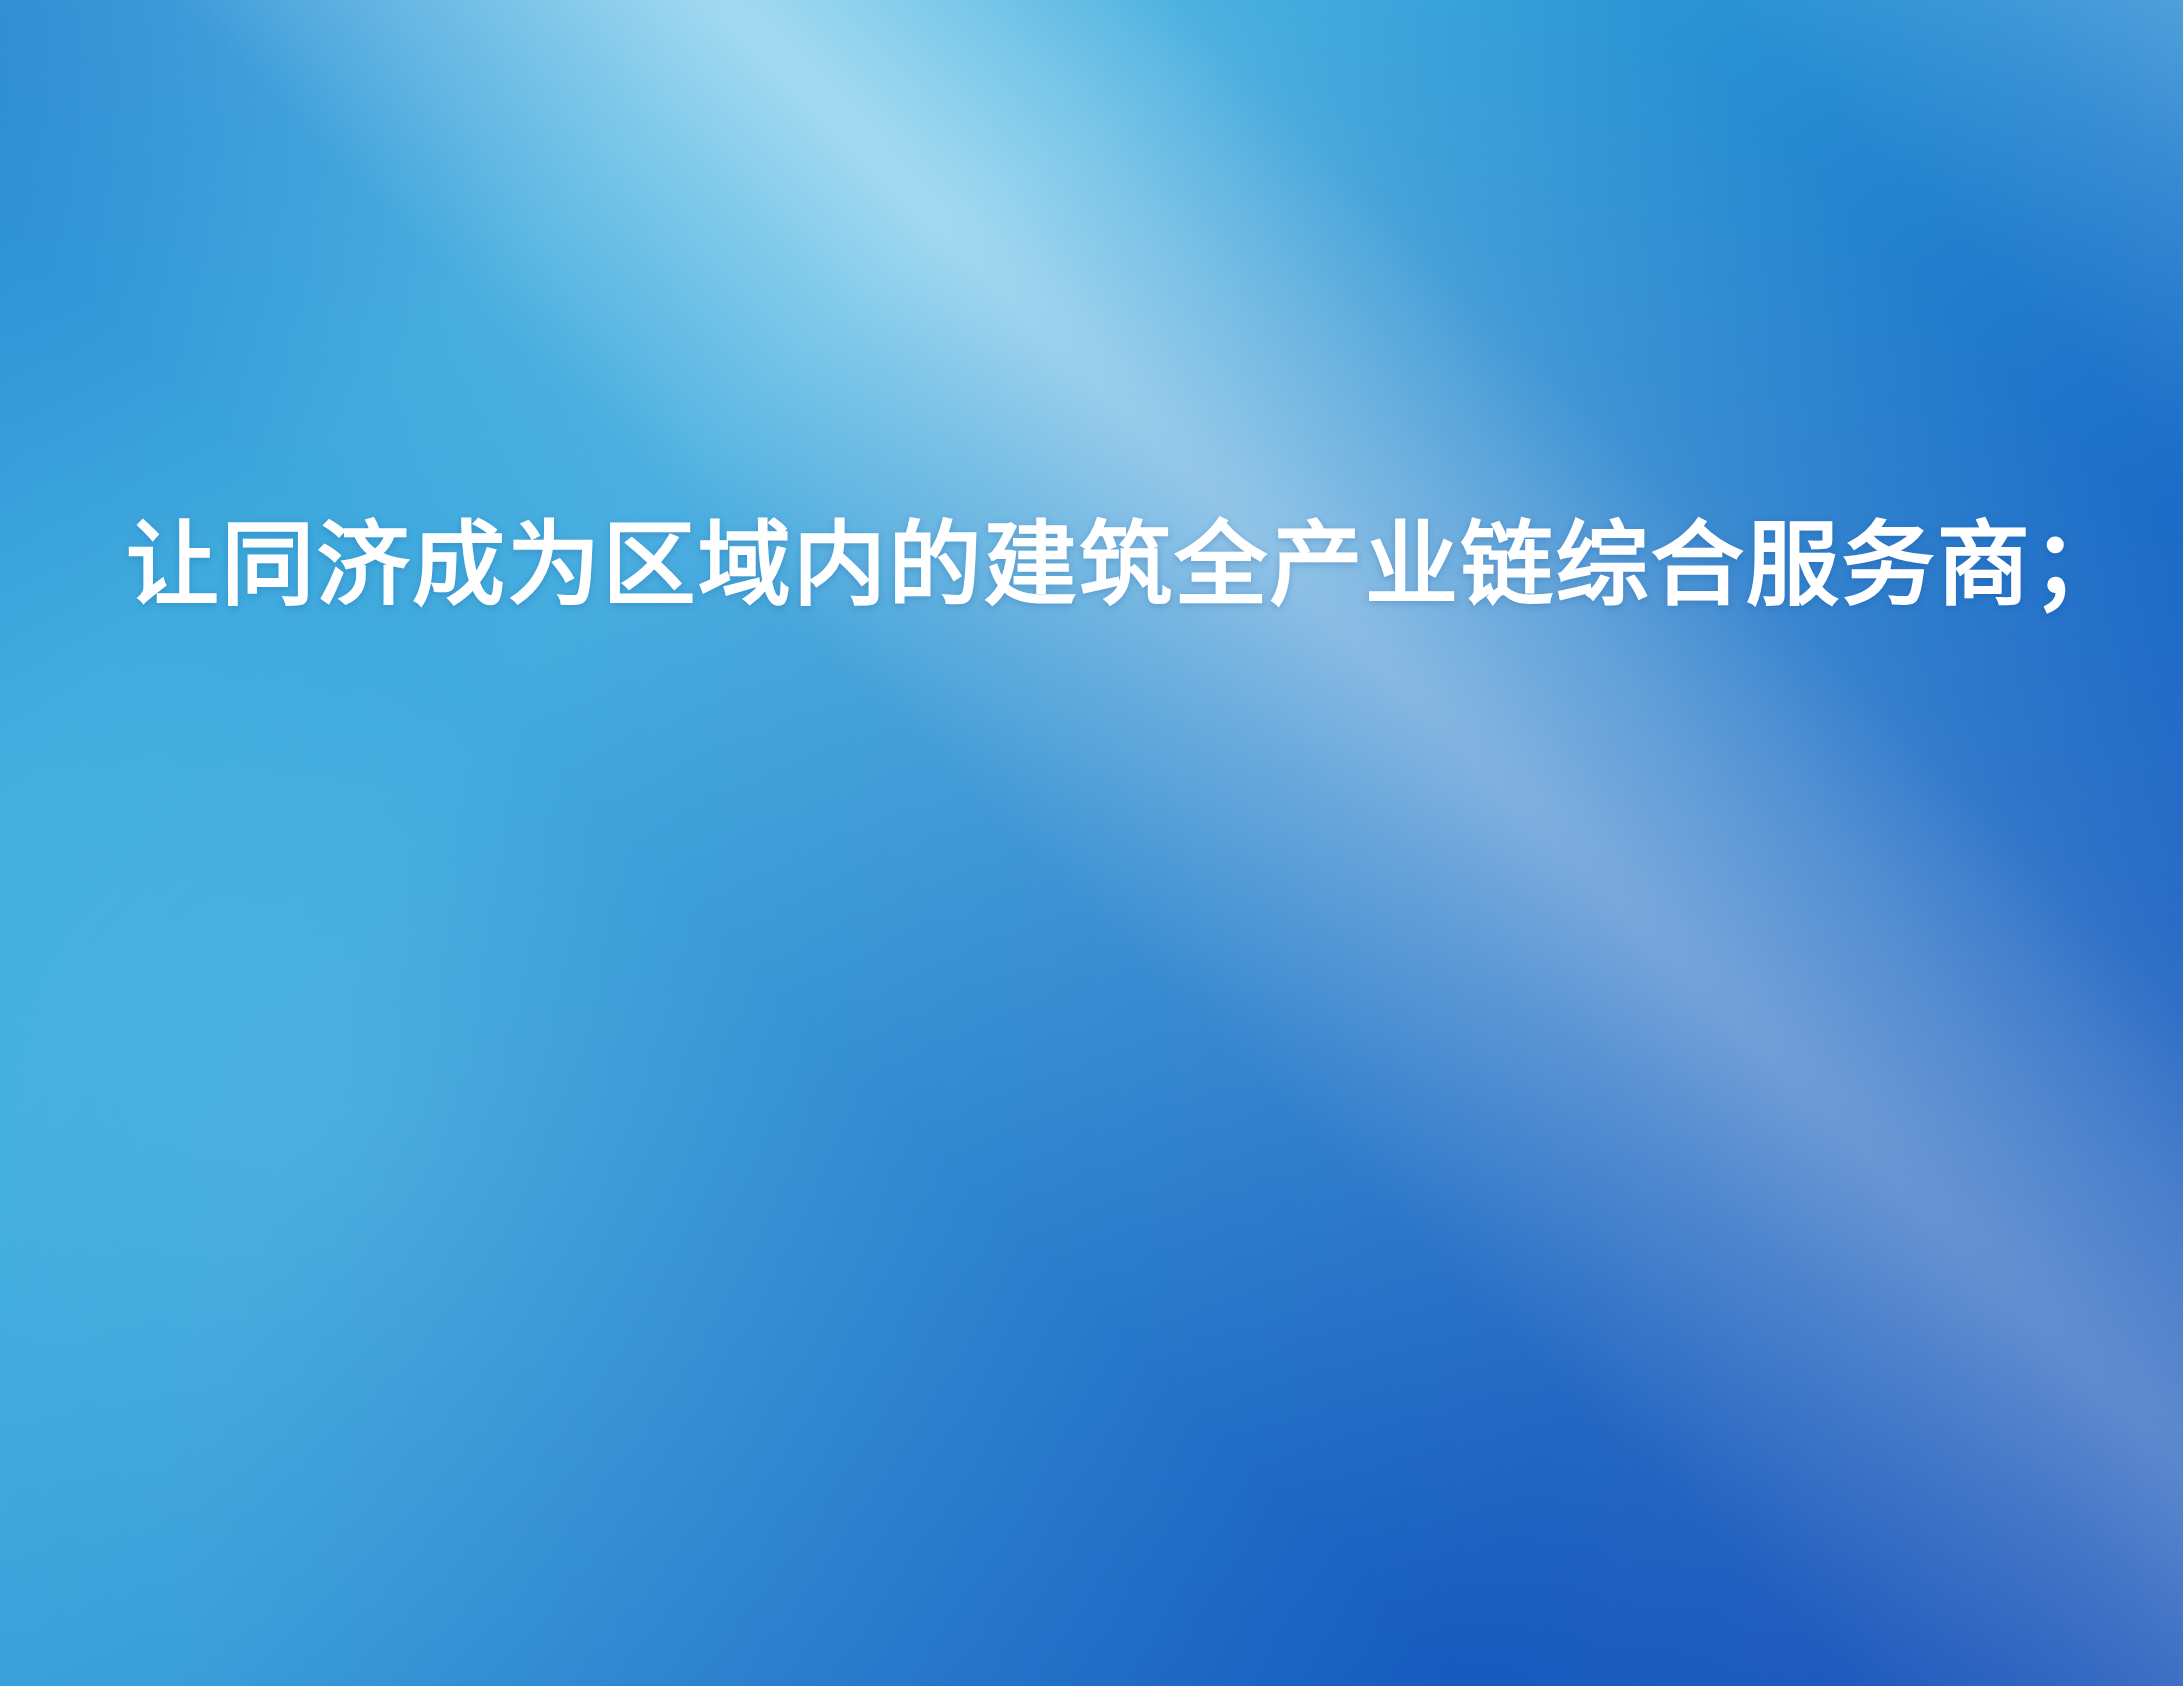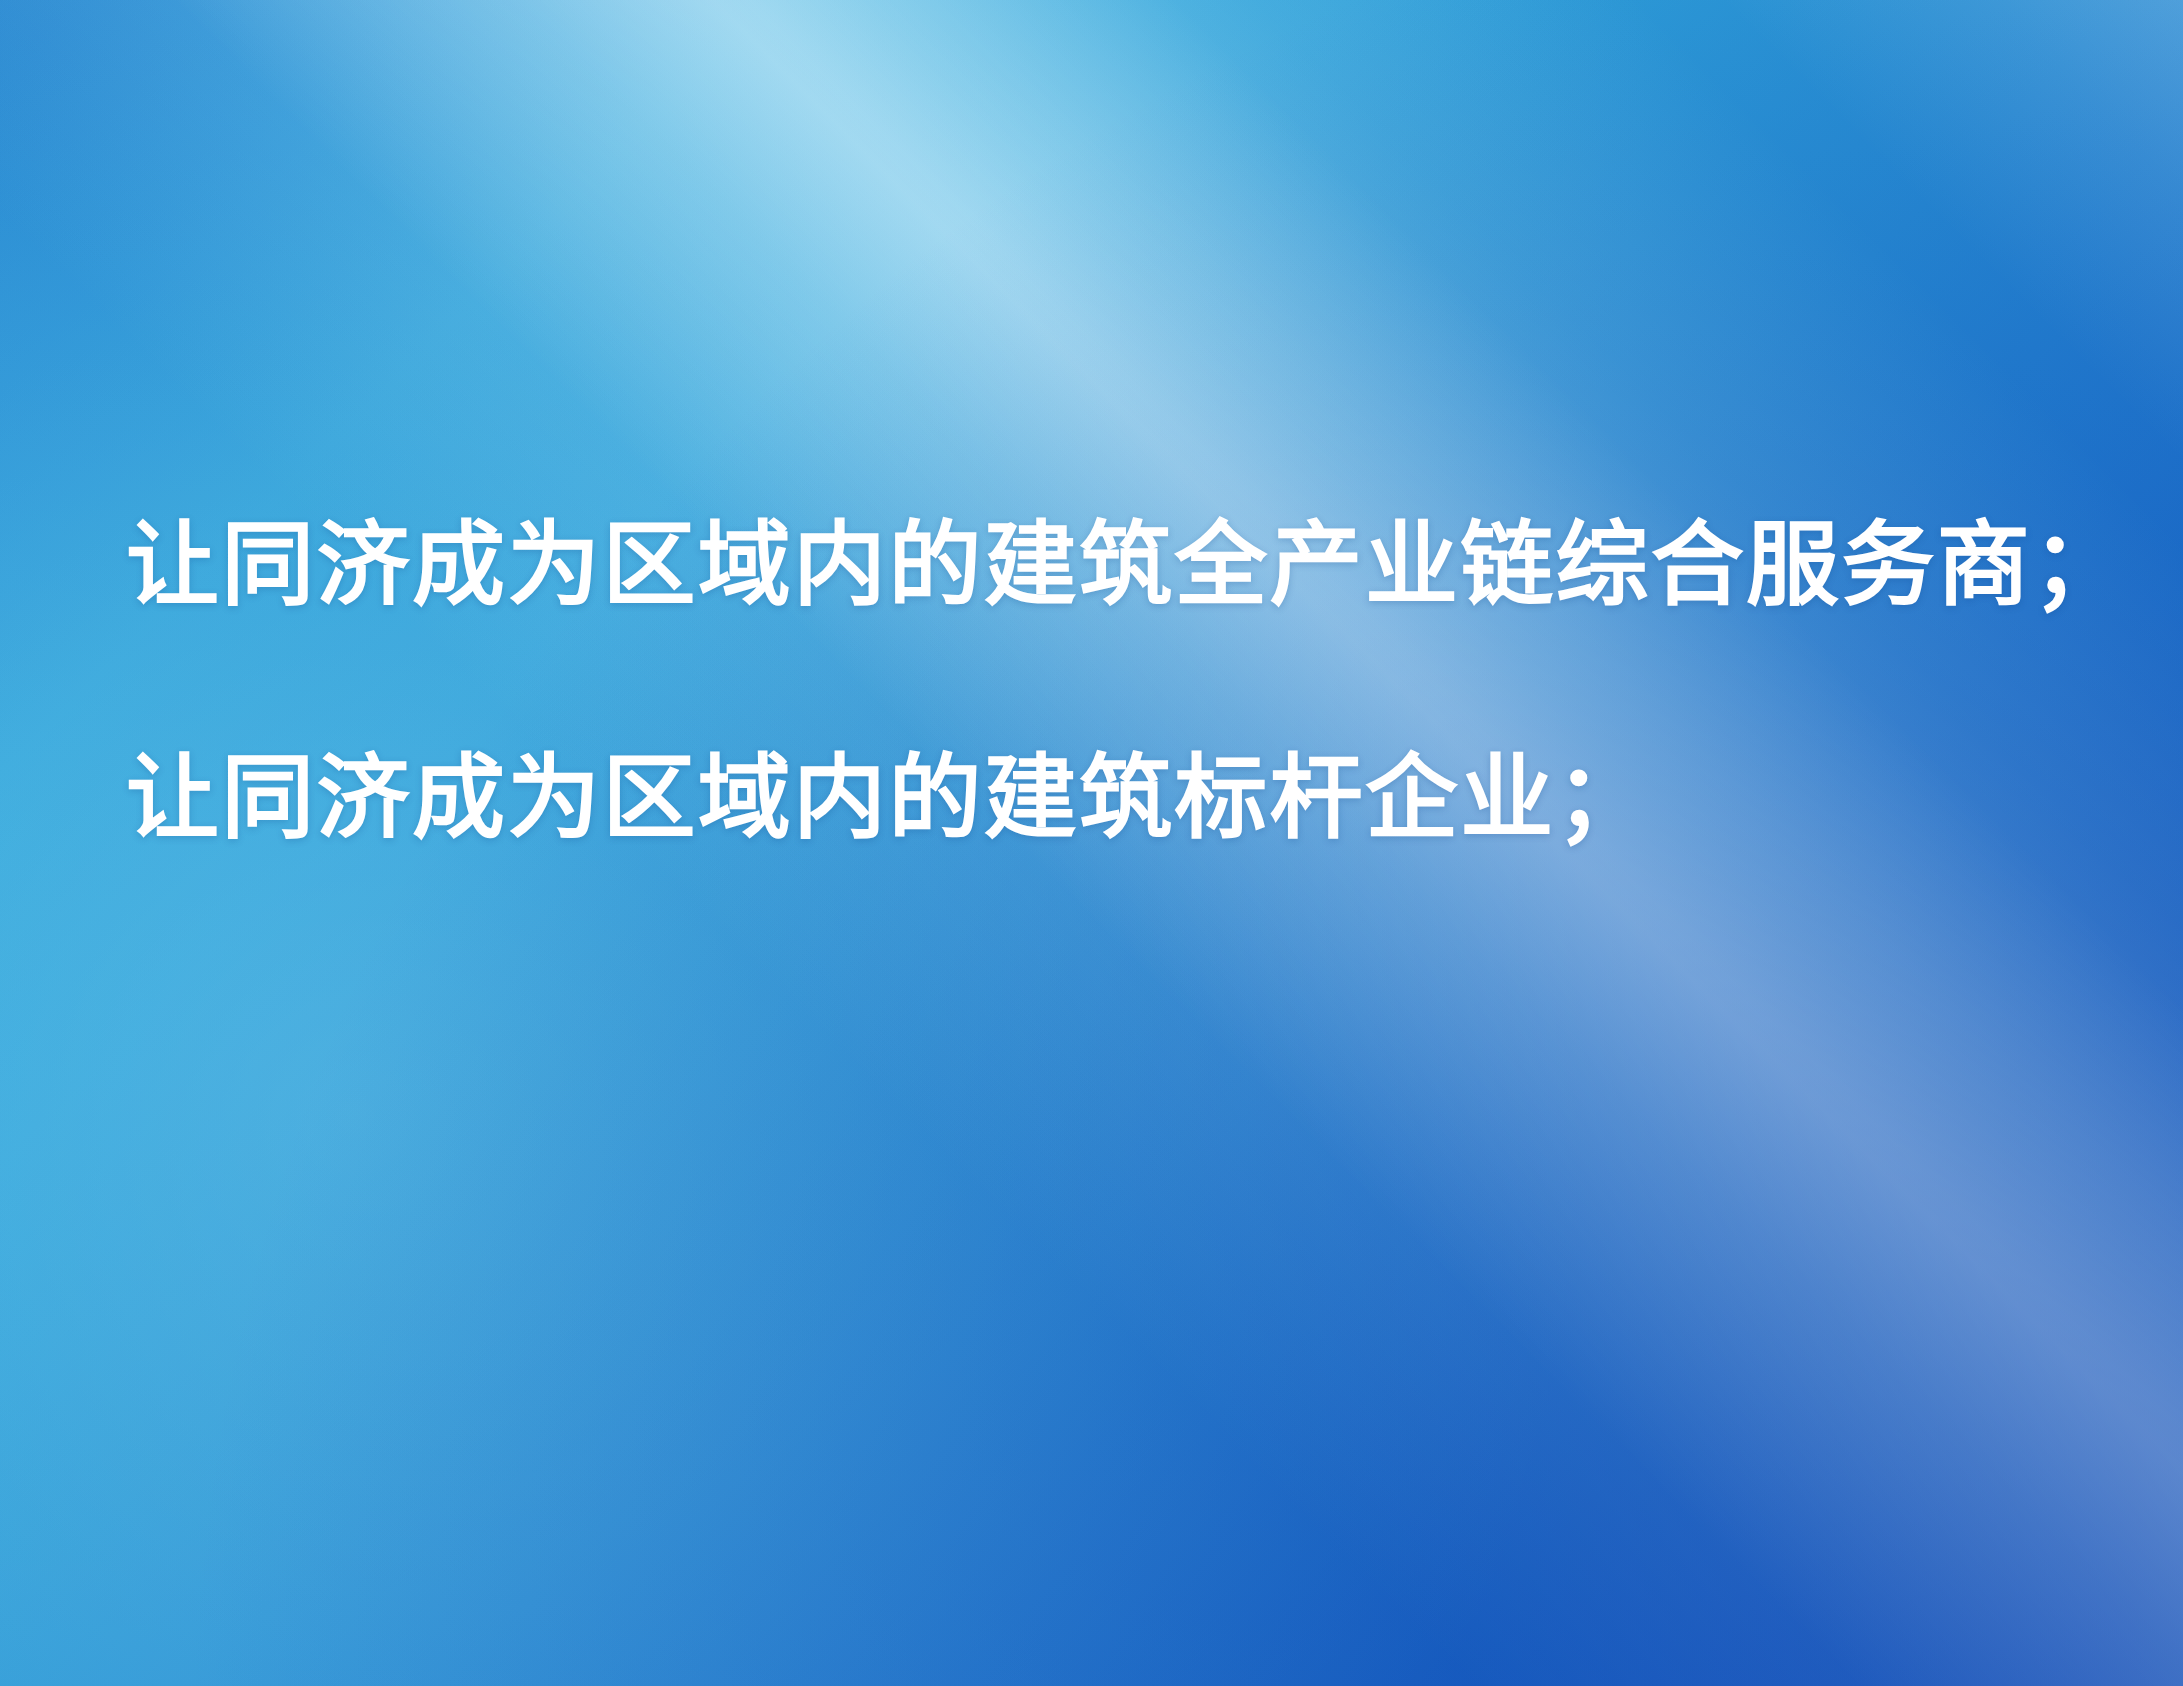--- a/index.html
+++ b/index.html
@@ -21,20 +21,21 @@
         #2F9BD8 0%,
         #2FA3DC 10%,
         #34AEDE 20%,
         #31A7DC 30%,
         #2C99D6 42%,
         #2689D2 55%,
         #2078CE 68%,
         #1C6AC9 80%,
         #1A5FC7 92%,
         #1A58C6 100%);
+    text-align: right;
   }
 
   
   .band,
   .band-2,
   .band-3,
   .glow-tl,
   .shade-br,
   .shade-tl {
     position: absolute;
@@ -132,17 +133,16 @@
 
   <div class="shade-tl"></div>
   <div class="glow-tl"></div>
   <div class="band"></div>
   <div class="band-2"></div>
   <div class="band-3"></div>
   <div class="shade-br"></div>
 
   <div class="text-block">
     <div class="line">让同济成为区域内的建筑全产业链综合服务商；</div>
-    <div class="line">让同济成为区域内的建筑标杆企业；</div>
   </div>
 
 </div>
 
 
 </body></html>

